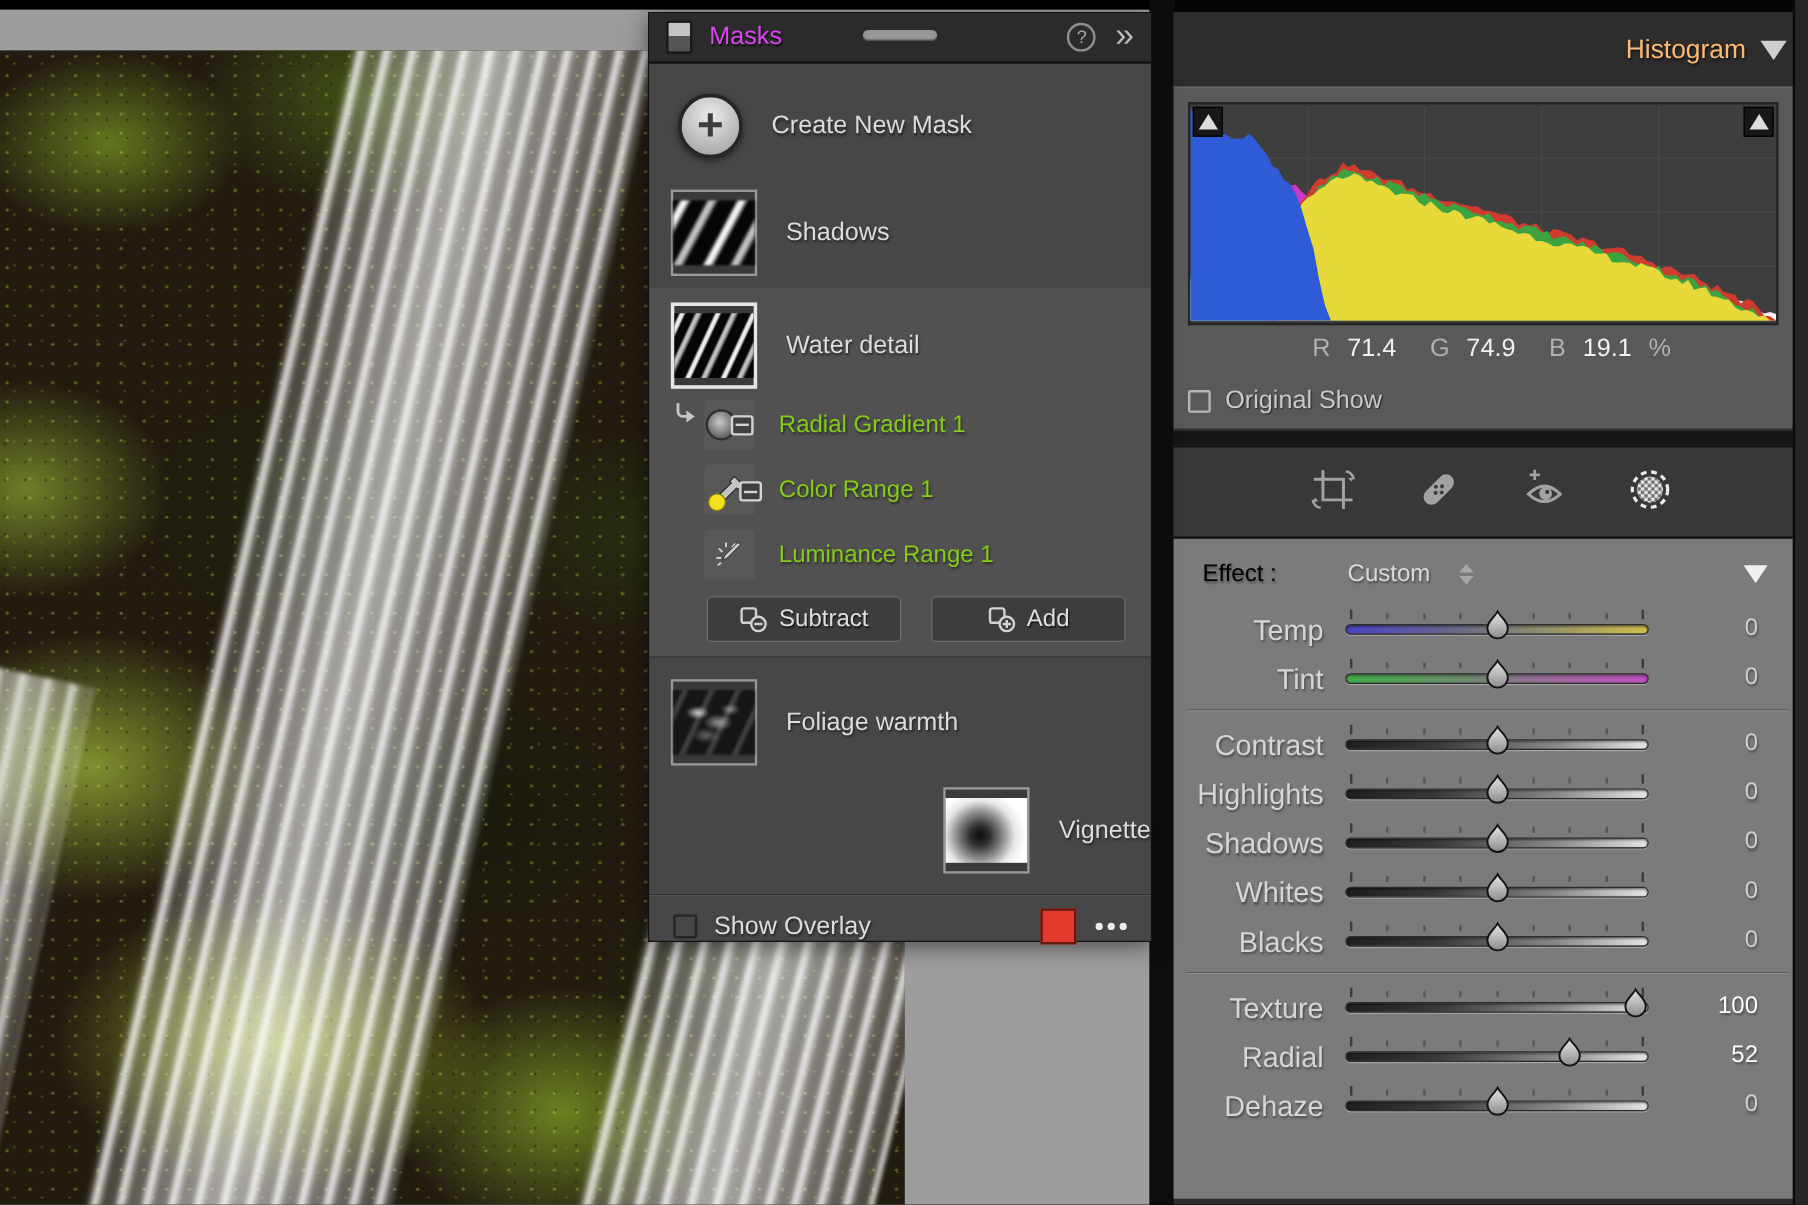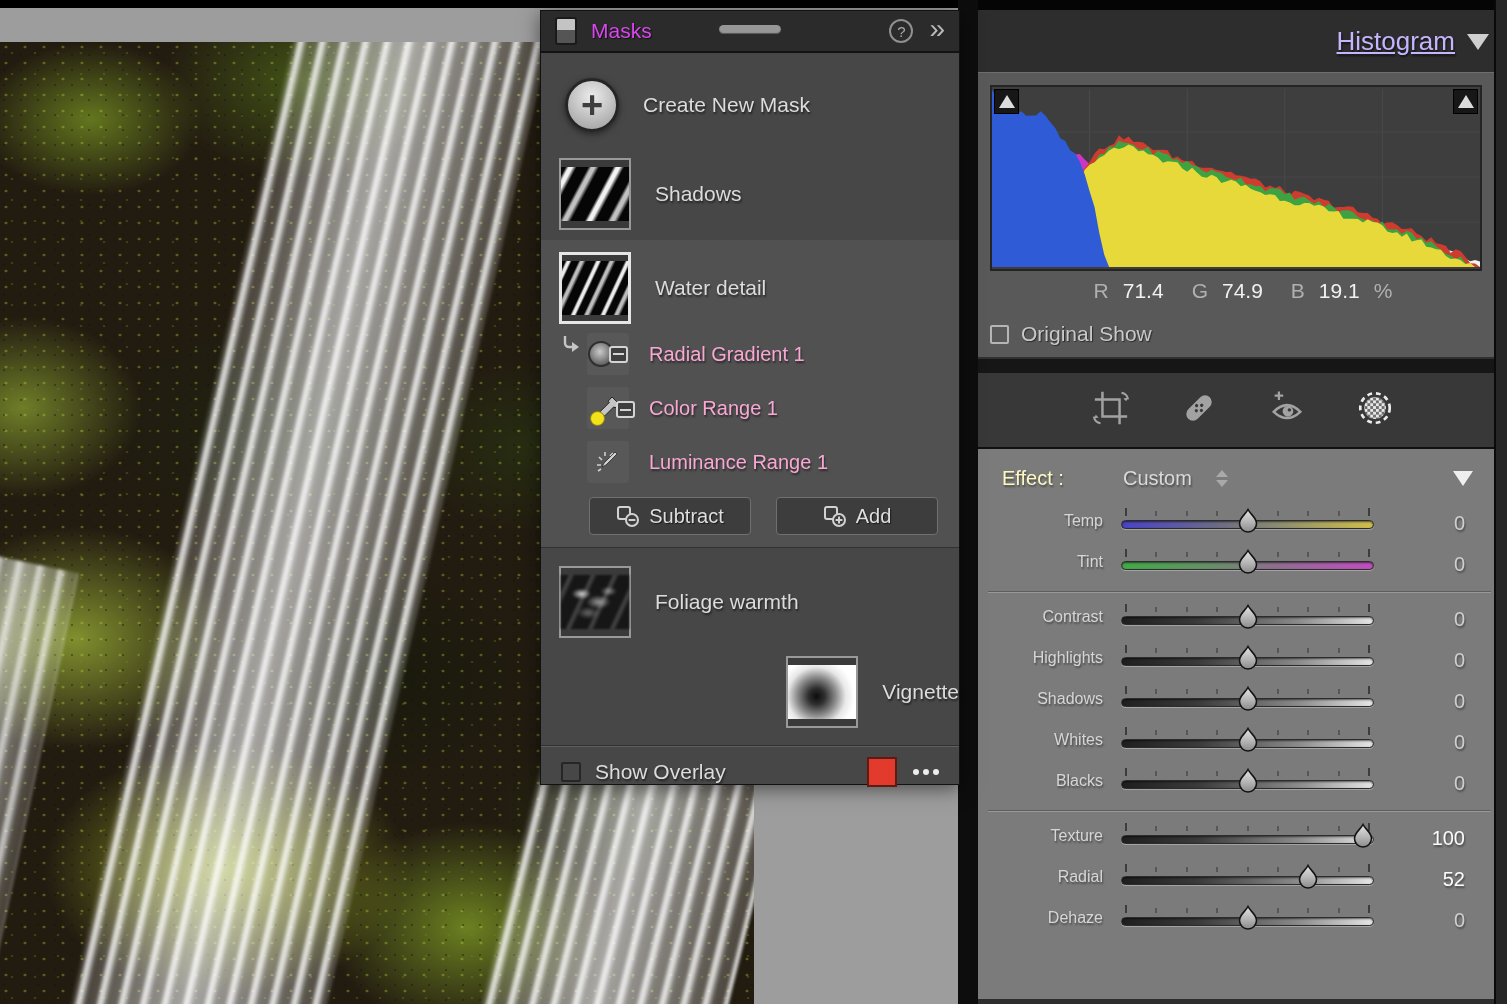--- a/index.html
+++ b/index.html
@@ -86,39 +86,39 @@
   .branch{position:absolute;left:20px;top:8px;width:20px;height:20px;}
   .icon-box{width:42px;height:42px;background:#585858;border-radius:3px;display:flex;align-items:center;
     justify-content:center;position:relative;}
   .radial-circ{width:26px;height:26px;border-radius:50%;border:2px solid #2e2e2e;box-sizing:border-box;
     background:radial-gradient(circle at 45% 40%, #cacaca, #5e5e5e 75%);}
   .badge{width:15px;height:13px;border:2px solid #d4d4d4;border-radius:3px;background:#3f3f3f;
     position:relative;margin-left:-5px;z-index:2;}
   .badge::after{content:'';position:absolute;left:2px;right:2px;top:50%;height:2px;margin-top:-1px;background:#d4d4d4;}
   .yellow-dot{position:absolute;left:3px;bottom:3px;width:15px;height:15px;border-radius:50%;
     background:#f3e11c;border:1px solid #8a7e10;box-sizing:border-box;}
-  .sub-label{margin-left:20px;font-size:20px;color:#f9a8d4;text-shadow:1px 2px 2px rgba(0,0,0,.5);}
+  .sub-label{margin-left:20px;font-size:20px;color:#84cc16;text-shadow:1px 2px 2px rgba(0,0,0,.5);}
   .btn-row{display:flex;gap:25px;padding-left:48px;margin-top:8px;}
   .mbtn{width:162px;height:38px;background:#3d3d3d;border:1px solid #6f6f6f;border-radius:4px;
     box-sizing:border-box;display:flex;align-items:center;justify-content:center;gap:9px;
     font-size:20px;color:#dedede;text-shadow:1px 1px 1px rgba(0,0,0,.6);}
   .divider{height:1px;background:#313131;border-bottom:1px solid #5f5f5f;margin-top:14px;}
   .mp-footer{display:flex;align-items:center;padding:0 20px;height:46px;margin-top:2px;}
   .cb{width:20px;height:20px;border:2px solid #262626;border-radius:2px;box-sizing:border-box;}
   .footer-label{margin-left:14px;font-size:21px;color:#dcdcdc;text-shadow:1px 2px 2px rgba(0,0,0,.5);}
   .swatch{margin-left:auto;width:30px;height:30px;border:2px solid #5f1a12;box-sizing:border-box;}
   .dots{margin-left:16px;display:flex;gap:4px;}
   .dots i{width:6px;height:6px;border-radius:50%;background:#ededed;}
 
   
   .right-panel{position:absolute;left:978px;top:0;width:529px;height:1004px;background:#2d2d2d;}
   .rp-topblack{height:10px;background:#050505;}
   .hist-header{position:relative;height:62px;background:#2d2d2d;display:flex;align-items:center;
     justify-content:flex-end;padding-right:52px;}
-  .hist-title{font-size:26px;color:#c4b5fd;text-shadow:1px 2px 2px rgba(0,0,0,.6);text-decoration:underline;}
+  .hist-title{font-size:22px;color:#fdba74;text-shadow:1px 2px 2px rgba(0,0,0,.6);}
   .tri-down{width:0;height:0;border-left:11px solid transparent;border-right:11px solid transparent;
     border-top:16px solid #cfcfcf;position:absolute;right:18px;top:24px;}
   .hist-module{margin-right:13px;background:#595959;border-top:1px solid #6e6e6e;
     border-bottom:2px solid #303030;padding:12px 12px 0 12px;}
   .hist-plot{position:relative;height:186px;background:#3e3e3e;border:2px solid #242424;box-sizing:border-box;}
   .hist-plot svg{display:block;width:100%;height:100%;}
   .clip-btn{position:absolute;top:2px;width:25px;height:25px;background:#171717;border:1px solid #000;
     box-sizing:border-box;display:flex;align-items:center;justify-content:center;}
   .clip-btn span{width:0;height:0;border-left:8px solid transparent;border-right:8px solid transparent;
     border-bottom:13px solid #dcdcdc;}
@@ -130,30 +130,30 @@
   .orig-row{display:flex;align-items:center;gap:12px;height:46px;font-size:21px;color:#c9c9c9;
     text-shadow:1px 1px 1px rgba(0,0,0,.5);}
   .cb-light{width:19px;height:19px;border:2px solid #b5b5b5;border-radius:2px;box-sizing:border-box;}
   .sep-band{height:14px;background:#161616;}
   .tool-row{height:74px;background:#383838;border-bottom:2px solid #101010;display:flex;
     align-items:center;justify-content:center;gap:50px;}
   .tool{opacity:.8;} .tool.active{opacity:1;}
   .effect-panel{position:relative;background:#7b7b7b;height:calc(1004px - 10px - 62px - 300px - 14px - 76px);
     min-height:540px;padding-top:8px;}
   .effect-header{position:relative;height:46px;}
-  .eff-label{position:absolute;left:24px;top:10px;font-size:20px;color:#fef9c3;text-shadow:1px 2px 2px rgba(0,0,0,.4);}
+  .eff-label{position:absolute;left:24px;top:10px;font-size:20px;color:#000000;text-shadow:1px 2px 2px rgba(0,0,0,.4);}
   .eff-preset{position:absolute;left:145px;top:10px;font-size:20px;color:#dadada;text-shadow:1px 2px 2px rgba(0,0,0,.4);}
   .stepper{position:absolute;left:238px;top:13px;display:flex;flex-direction:column;gap:3px;}
   .stepper i{width:0;height:0;border-left:6px solid transparent;border-right:6px solid transparent;}
   .stepper .up{border-bottom:7px solid #a9a9a9;}
   .stepper .dn{border-top:7px solid #a9a9a9;}
   .eff-tri{position:absolute;right:34px;top:14px;border-left:10px solid transparent;
     border-right:10px solid transparent;border-top:15px solid #efefef;width:0;height:0;}
   .slider-row{position:relative;height:41px;}
-  .s-label{position:absolute;left:0;top:9px;width:125px;text-align:right;font-size:16px;color:#d6d6d6;
+  .s-label{position:absolute;left:0;top:9px;width:125px;text-align:right;font-size:24px;color:#d6d6d6;
     text-shadow:1px 2px 2px rgba(0,0,0,.4);}
   .s-ticks{position:absolute;left:147px;top:4px;width:245px;height:9px;display:flex;
     justify-content:space-between;align-items:flex-end;}
   .s-ticks i{width:2px;height:5px;background:#565656;}
   .s-ticks i:first-child,.s-ticks i:last-child{height:8px;background:#3d3d3d;}
   .s-track{position:absolute;left:143px;top:17px;width:253px;height:9px;border-radius:5px;
     border:1px solid #2c2c2c;box-sizing:border-box;
     box-shadow:inset 0 1px 2px rgba(0,0,0,.55), 0 1px 0 rgba(255,255,255,.3);}
   .track-temp{background:linear-gradient(to right,#4a43c6,#6b6b85 38%,#8c8c72 62%,#d0bf4b);}
   .track-tint{background:linear-gradient(to right,#41ab47,#6e8a6e 40%,#8d6f8d 60%,#c04ec0);}

